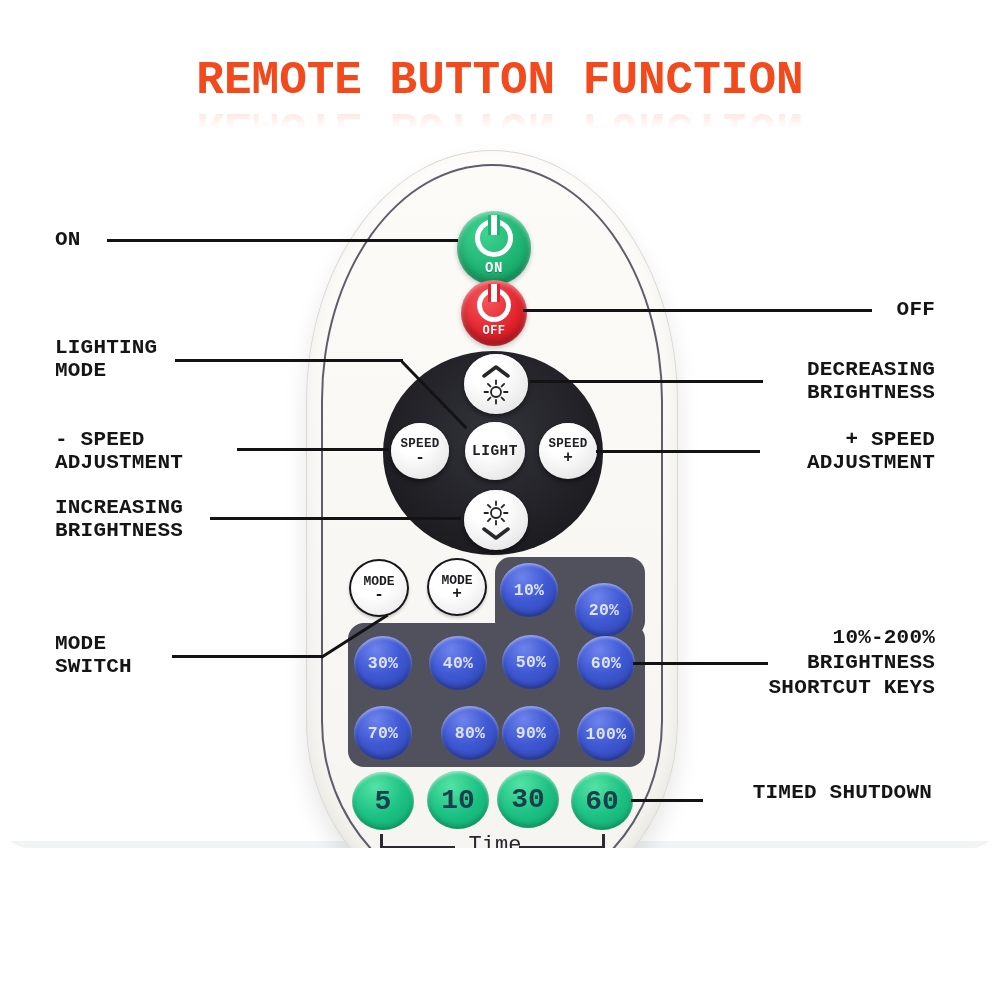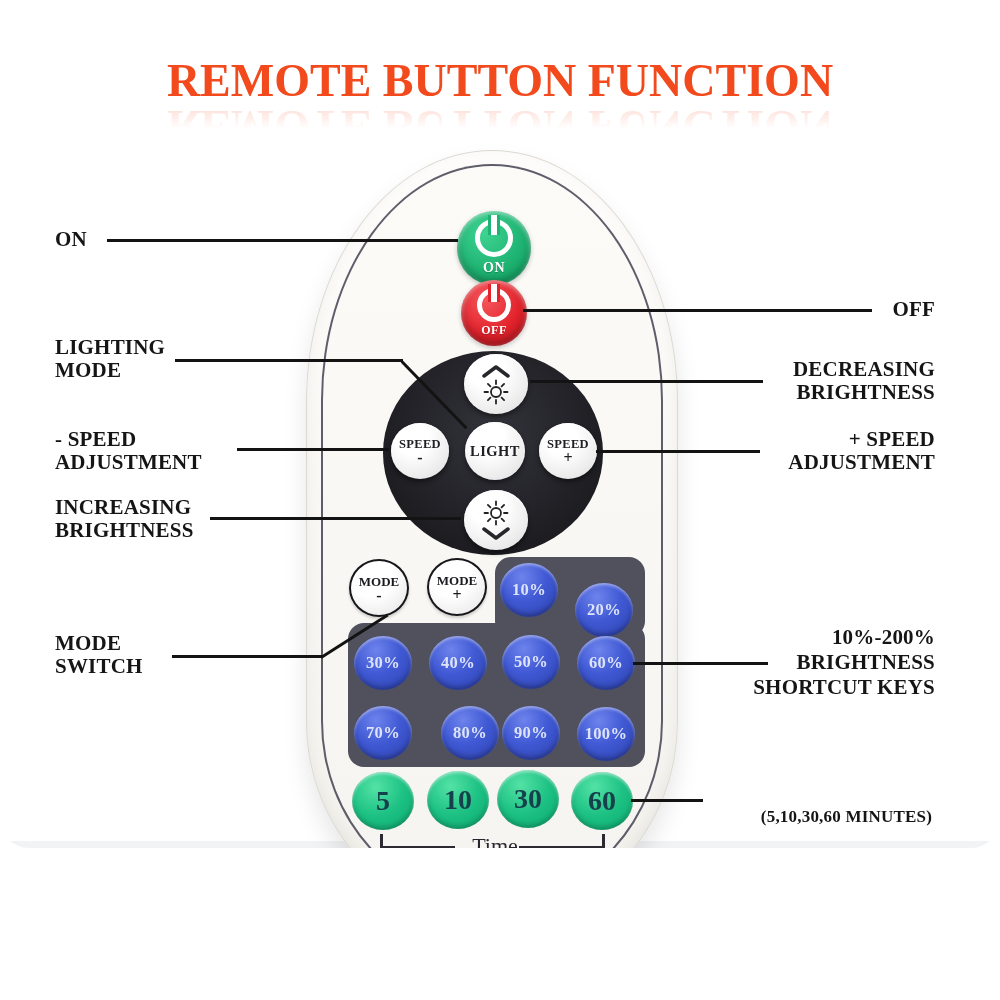--- a/index.html
+++ b/index.html
@@ -1,18 +1,18 @@
 <!DOCTYPE html>
 <html><head>
 <meta charset="utf-8">
 <style>
   * { box-sizing: border-box; margin: 0; padding: 0; }
   html,body { background:#fff; }
   .stage { position:relative; width:1000px; height:848px; background:#ffffff; overflow:hidden;
-           font-family:Liberation Serif, serif;border-radius:29px; }
+           font-family:Liberation Mono, monospace;border-radius:29px; }
 
   
   .floor { position:absolute; left:0; top:841px; width:1000px; height:159px;
            background:linear-gradient(180deg,#f2f3f4 0%,#edeef0 100%); z-index:0; }
   .remote-shadow { position:absolute; left:318px; top:866px; width:356px; height:76px;
            background:radial-gradient(ellipse at center, rgba(0,0,0,.26) 0%, rgba(0,0,0,.12) 45%, rgba(0,0,0,0) 72%);
            filter:blur(5px); z-index:1; }
 
   
   .title { position:absolute; left:0; top:56px; width:1000px; text-align:center;
@@ -284,15 +284,15 @@
 SWITCH</div>
 
   <div class="lbl lbl-right lbl-off">OFF</div>
   <div class="lbl lbl-right lbl-decreasing">DECREASING
 BRIGHTNESS</div>
   <div class="lbl lbl-right lbl-speedp">+ SPEED
 ADJUSTMENT</div>
   <div class="lbl lbl-right lbl-brightkeys">10%-200%
 BRIGHTNESS
 SHORTCUT KEYS</div>
-  <div class="lbl lbl-right lbl-timed-sub">(5,10,30,60 MINUTES)</div>
+  <div class="lbl lbl-right lbl-timed">TIMED SHUTDOWN</div>
 
 </div>
 
 </body></html>

